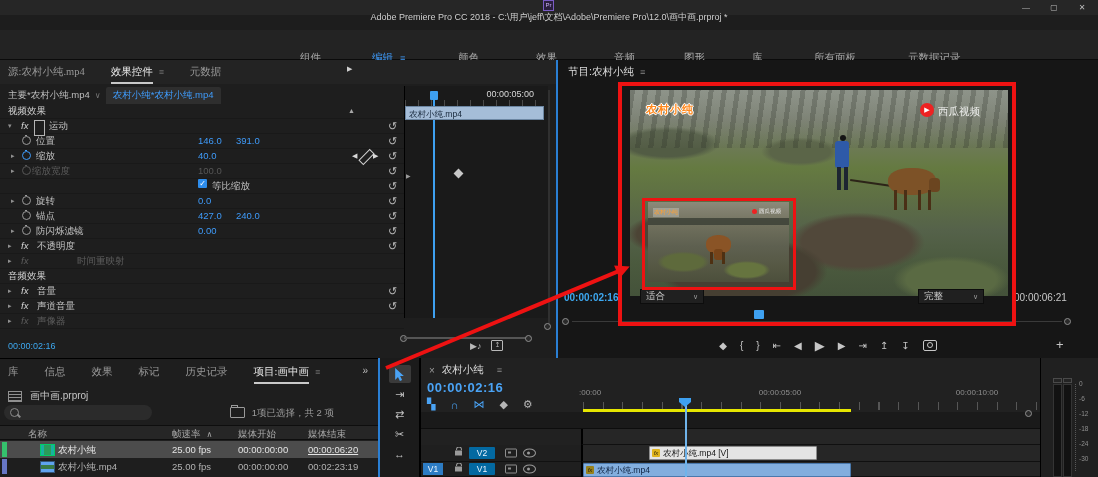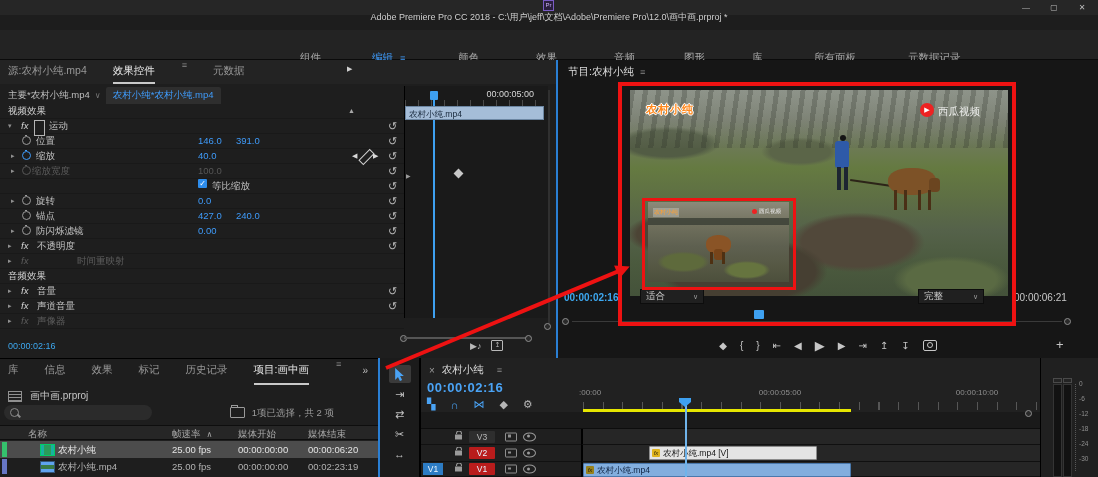--- a/index.html
+++ b/index.html
@@ -22,23 +22,23 @@
   
   .wsbar{position:absolute;left:0;top:30px;width:100%;height:30px;background:#232323;
          border-bottom:1px solid #0b0b0b;box-sizing:border-box;}
   .ws-tab{position:absolute;top:13px;height:29px;display:flex;align-items:center;
           font-size:10.5px;color:#a6a6a6;white-space:nowrap;}
   .ws-tab.active{color:#3f9bfa;}
   .ws-menu{color:#3f9bfa;font-size:9px;margin-left:7px;}
   
   .ptabs{position:absolute;left:0;top:0;right:0;height:24px;background:#232323;display:flex;
          align-items:center;padding-left:8px;font-size:10.5px;white-space:nowrap;box-sizing:border-box;}
-  .ptab{margin-right:26px;color:#979797;display:flex;height:100%;}
+  .ptab{margin-right:26px;color:#979797;display:flex;align-items:center;height:100%;font-family:Liberation Serif, serif;}
   .ptab .lbl{padding:4px 0 3px 0;border-bottom:2px solid transparent;}
-  .ptab.active{color:#e6e6e6;gap:21px;}
+  .ptab.active{color:#e6e6e6;}
   .ptab.active .lbl{border-bottom-color:#c9c9c9;}
   .pmenu-glyph{margin-left:6px;color:#8a8a8a;font-size:9px;}
   
   .ec{position:absolute;left:0;top:60px;width:556px;height:298px;background:#1e1e1e;}
   .ec-bread{position:absolute;left:0;top:26px;width:404px;height:18px;font-size:9.5px;
             display:flex;align-items:center;}
   .ec-master{margin-left:8px;color:#bdbdbd;}
   .ec-sep{margin:0 5px;color:#777;font-size:8px;}
   .ec-seqclip{color:#3f9bfa;background:#2e2e2e;padding:2px 7px;border-radius:2px 2px 0 0;}
   .ec-bread-arrow{position:absolute;left:347px;top:5px;color:#cfcfcf;font-size:7px;}
@@ -214,21 +214,21 @@
             border-bottom:1px solid #111;box-sizing:border-box;}
   .trk-body{position:absolute;left:160px;right:0;top:0;height:100%;background:#262626;
             border-bottom:1px solid #101010;border-left:2px solid #000;box-sizing:border-box;}
   .lockico{position:absolute;left:34px;top:50%;transform:translateY(-50%);width:7px;height:5px;
            background:#9a9a9a;}
   .lockico::before{content:'';position:absolute;left:0.5px;top:-4px;width:4px;height:3px;
            border:1px solid #9a9a9a;border-bottom:none;border-radius:3px 3px 0 0;}
   .trk-label{position:absolute;left:48px;top:50%;transform:translateY(-50%);width:26px;height:12px;
              background:#2e2e2e;color:#b8b8b8;font-size:8.5px;line-height:12px;text-align:center;
              border-radius:1px;}
-  .trk-label.target{background:#b91c1c;color:#e8f4ff;}
+  .trk-label.target{background:#0369a1;color:#e8f4ff;}
   .patch-label{position:absolute;left:2px;top:50%;transform:translateY(-50%);width:20px;height:12px;
              background:#2d7cc4;color:#eaf6ff;font-size:8.5px;line-height:12px;text-align:center;}
   .filmico{position:absolute;left:84px;top:50%;transform:translateY(-50%);width:10px;height:7px;
            border:1px solid #8f8f8f;border-radius:1px;}
   .filmico::after{content:'';position:absolute;left:2px;top:1.5px;width:3px;height:2.5px;background:#8f8f8f;}
   .eyeico{position:absolute;left:102px;top:50%;transform:translateY(-50%);width:11px;height:7px;
           border:1px solid #9a9a9a;border-radius:50%;}
   .eyeico::after{content:'';position:absolute;left:3px;top:1.5px;width:3px;height:3px;background:#9a9a9a;
           border-radius:50%;}
   .clip{position:absolute;top:1px;height:14px;font-size:8.5px;line-height:13px;white-space:nowrap;
@@ -553,21 +553,21 @@
         <span class="c" style="left: 238px;">媒体开始</span>
         <span class="c" style="left: 308px;">媒体结束</span>
       </div>
     <div id="proj-rows">
         <div class="proj-row sel" style="top: 82px;">
           <span class="chip" style="background: rgb(53, 194, 109);"></span>
           <span class="ico-seq"></span>
           <span class="c" style="left: 58px;">农村小纯</span>
           <span class="c" style="left: 172px;">25.00 fps</span>
           <span class="c" style="left: 238px;">00:00:00:00</span>
-          <span class="c" style="left: 308px;">00:00:06:20</span>
+          <span class="c" style="left: 308px; text-decoration: underline;">00:00:06:20</span>
         </div>
         <div class="proj-row" style="top: 99px;">
           <span class="chip" style="background: rgb(103, 119, 197);"></span>
           <span class="ico-clip"></span>
           <span class="c" style="left: 58px;">农村小纯.mp4</span>
           <span class="c" style="left: 172px;">25.00 fps</span>
           <span class="c" style="left: 238px;">00:00:00:00</span>
           <span class="c" style="left: 308px;">00:02:23:19</span>
         </div>
       </div>
@@ -602,26 +602,20 @@
     <div id="tl-ruler-labels">
         <span class="tl-ruler-label" style="left: 158px;">:00:00</span>
         <span class="tl-ruler-label" style="left: 359px; transform: translateX(-50%);">00:00:05:00</span>
         <span class="tl-ruler-label" style="left: 556px; transform: translateX(-50%);">00:00:10:00</span>
       </div>
     <div class="tl-ticks"></div>
     <div class="tl-render"></div>
     <div class="tl-gap"></div>
     <div id="tl-tracks">
         <div class="trk" style="top: 71px; height: 16px;">
-          <div class="trk-head">
-            <span class="lockico"></span>
-            <span class="trk-label">V3</span>
-            <span class="filmico"></span>
-            <span class="eyeico"></span>
-          </div>
           <div class="trk-body"></div>
         </div>
         <div class="trk" style="top: 87px; height: 17px;">
           <div class="trk-head">
             <span class="lockico"></span>
             <span class="trk-label target">V2</span>
             <span class="filmico"></span>
             <span class="eyeico"></span>
           </div>
           <div class="trk-body">

